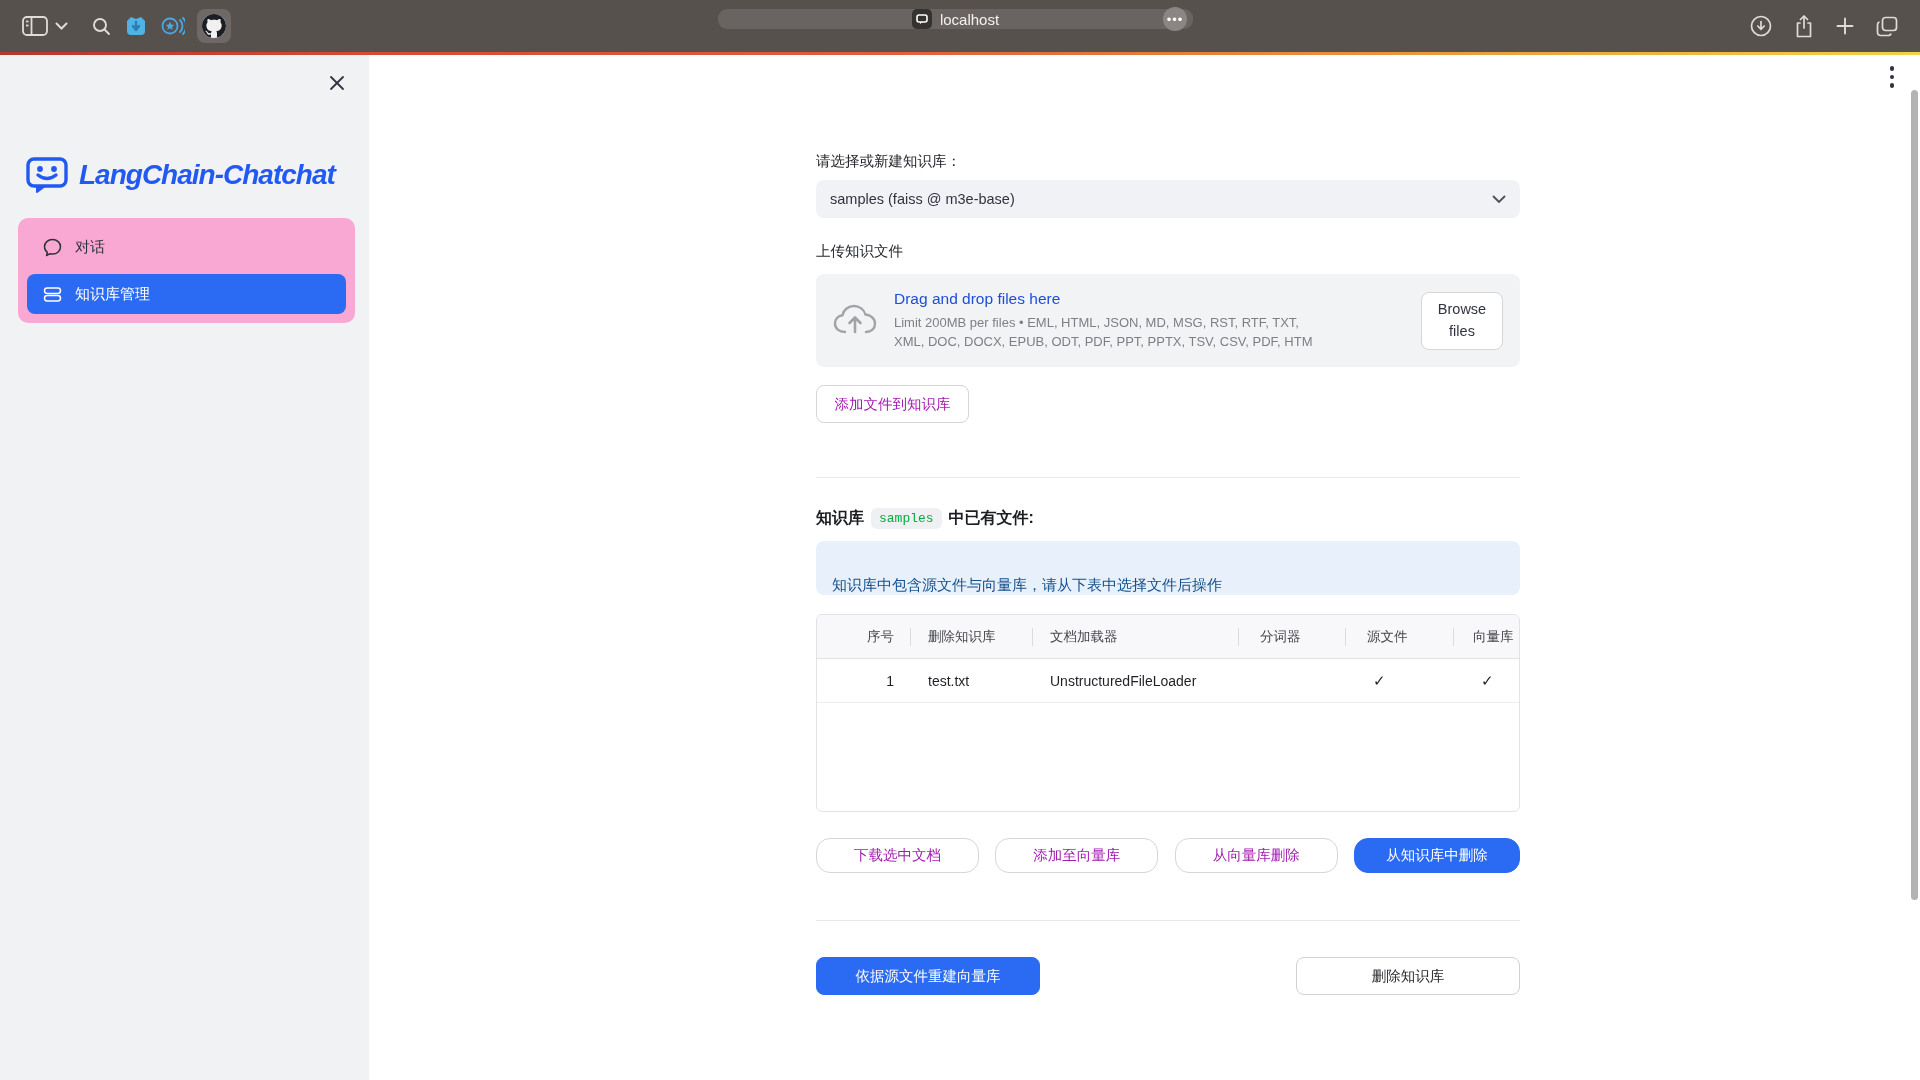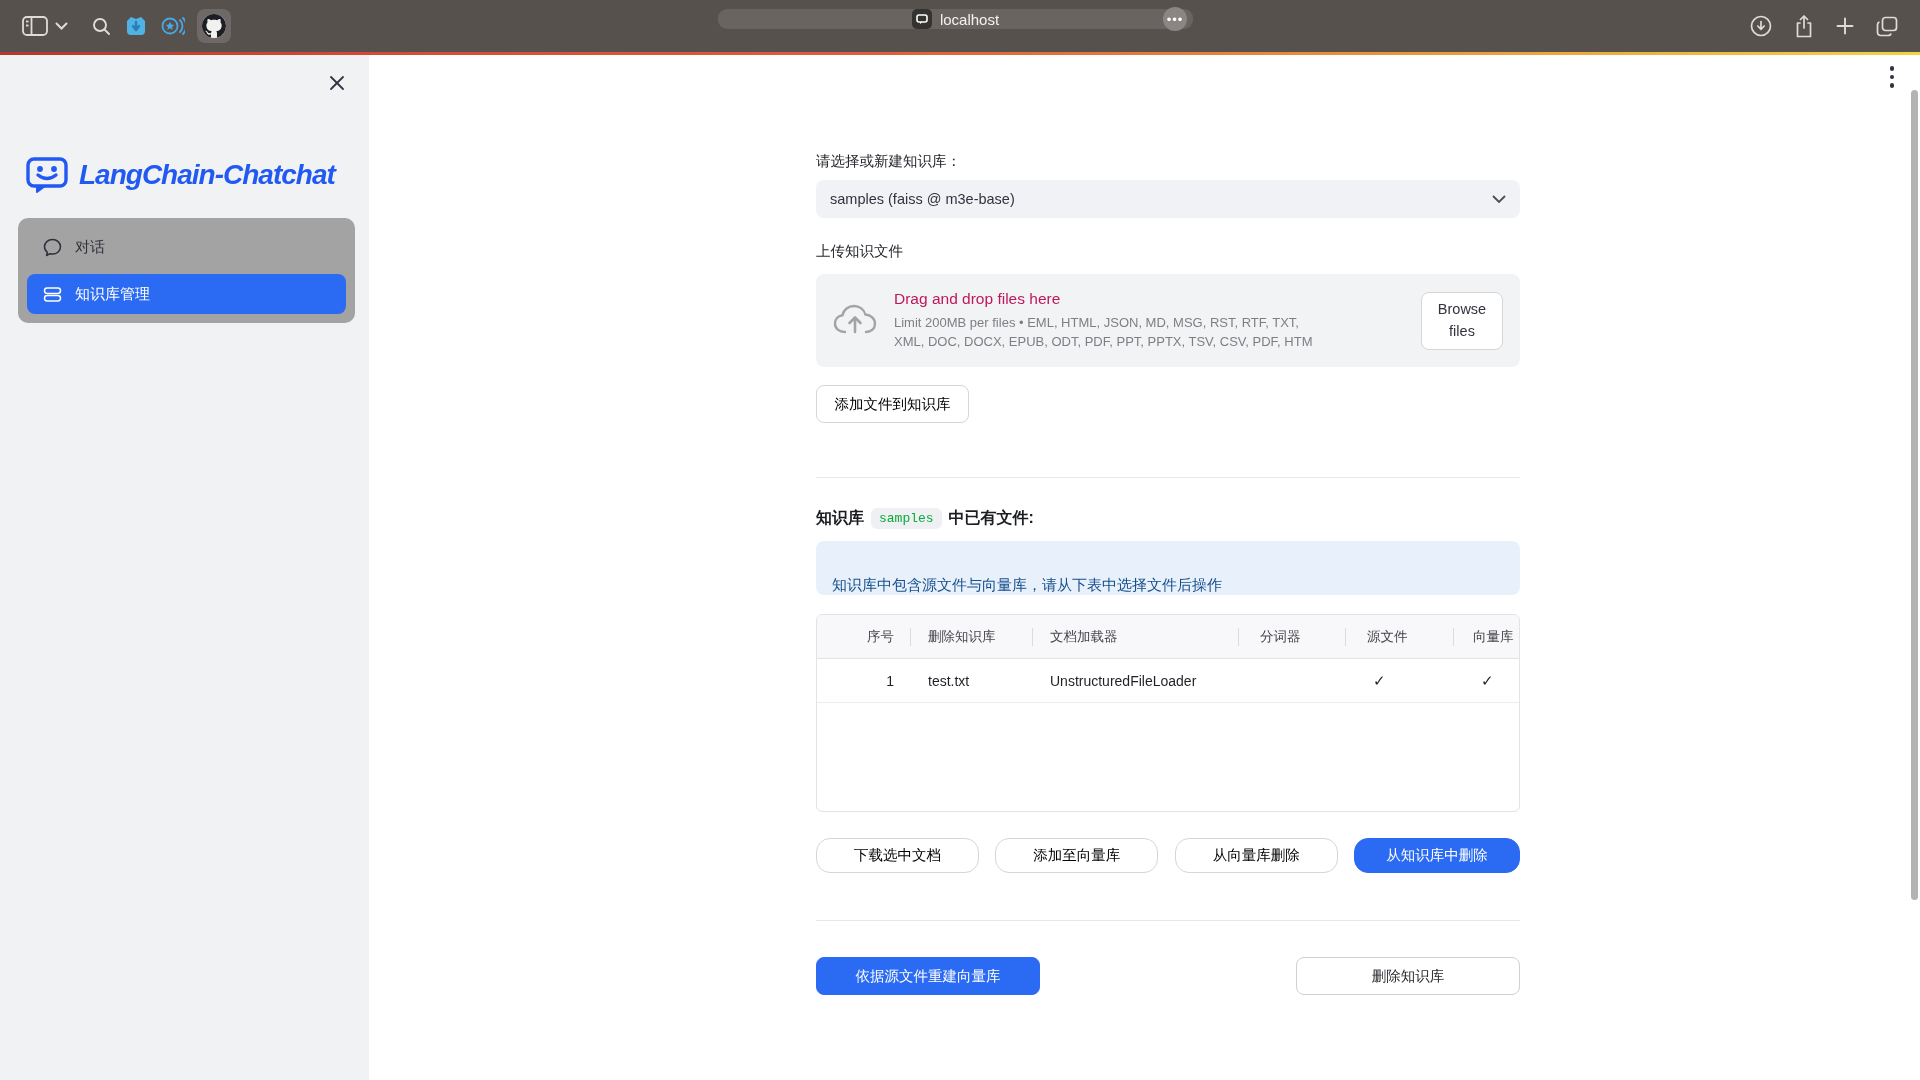--- a/index.html
+++ b/index.html
@@ -33,21 +33,21 @@
   .workspace { display:flex; width:1920px; height:1025px; }
   .sidebar { position:relative; width:369px; height:1025px; background:#f1f2f4; flex:0 0 369px; }
   .main { position:relative; flex:1; background:#fff;margin-left:26px; }
 
   
   .close-x { position:absolute; top:14px; right:18px; width:28px; height:28px;
     display:flex; align-items:center; justify-content:center; color:#31333f; cursor:pointer; }
   .logo-row { position:absolute; top:100px; left:25px; display:flex; align-items:center; gap:10px; }
   .logo-text { color:#2159f2; font-size:28px; font-weight:bold; font-style:italic;
     letter-spacing:-1px; white-space:nowrap; }
-  .nav-card { position:absolute; top:163px; left:18px; width:337px; background:#a3a3a3;
+  .nav-card { position:absolute; top:163px; left:18px; width:337px; background:#f9a8d4;
     border-radius:10px; padding:9px; }
   .nav-item { height:40px; border-radius:8px; display:flex; align-items:center; gap:13px;
     padding-left:16px; font-size:15px; color:#2e3138; cursor:pointer; }
   .nav-item + .nav-item { margin-top:7px; }
   .nav-item.active { background:#2b6bf3; color:#fff; font-weight:500; }
 
   
   .more-vert { position:absolute; top:8px; right:16px; width:24px; height:28px;
     display:flex; flex-direction:column; align-items:center; justify-content:center; gap:4px; cursor:pointer; }
   .more-vert i { width:4.5px; height:4.5px; background:#31333f; border-radius:50%; }
@@ -57,30 +57,30 @@
   .content { position:absolute; left:421px; top:0; width:704px; }
   .field-label { margin-top:0; padding-top:97px; font-size:14.5px; color:#24262c; }
   .field-label2 { margin-top:24px; font-size:14.5px; color:#24262c; }
   .selectbox { margin-top:9px; height:38px; background:#f0f2f6; border-radius:8px;
     display:flex; align-items:center; padding:0 14px; font-size:14.5px; color:#31333f; cursor:pointer; }
   .selectbox .chev { margin-left:auto; display:flex; }
 
   .uploader { margin-top:13px; height:93px; background:#f2f3f5; border-radius:8px;
     display:flex; align-items:center; padding:0 17px; }
   .up-texts { margin-left:17px; max-width:435px; }
-  .up-title { font-size:15.5px; color:#be185d; }
+  .up-title { font-size:15.5px; color:#1d4ed8; }
   .up-limit { margin-top:6px; font-size:13px; color:#7d7f84; line-height:1.45; }
   .browse-btn { margin-left:auto; width:82px; min-height:58px; background:#fff;
     border:1px solid #d5d6d9; border-radius:8px; font-size:14.5px; color:#31333f;
     display:flex; align-items:center; justify-content:center; text-align:center;
     line-height:1.45; padding:6px 8px; cursor:pointer; }
 
   .btn { border-radius:8px; font-size:14.5px; display:flex; align-items:center;
     justify-content:center; cursor:pointer; white-space:nowrap; }
-  .btn-disabled { background:#fff; border:1px solid #d6d6d9; color:#000000; cursor:default; }
+  .btn-disabled { background:#fff; border:1px solid #d6d6d9; color:#a21caf; cursor:default; }
   .btn-primary { background:#2b6bf3; border:1px solid #2b6bf3; color:#fff; }
   .btn-secondary { background:#fff; border:1px solid #d0d1d4; color:#2a2c31; }
   .add-files { margin-top:18px; width:153px; height:38px; }
 
   .divider { margin-top:54px; border-top:1px solid #e8e8ea; height:0; }
   .divider2 { margin-top:47px; border-top:1px solid #e8e8ea; height:0; }
 
   .files-heading { margin-top:30px; font-size:16px; font-weight:bold; color:#1b1d22;
     display:flex; align-items:flex-end; }
   .code-chip { font-family:"Liberation Mono", monospace; font-size:13px; color:#09ab3b;

